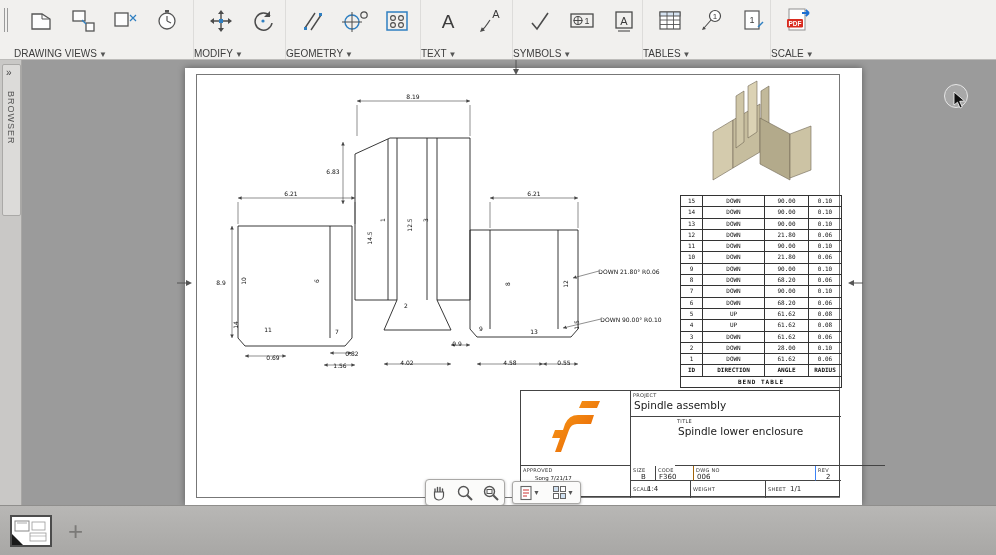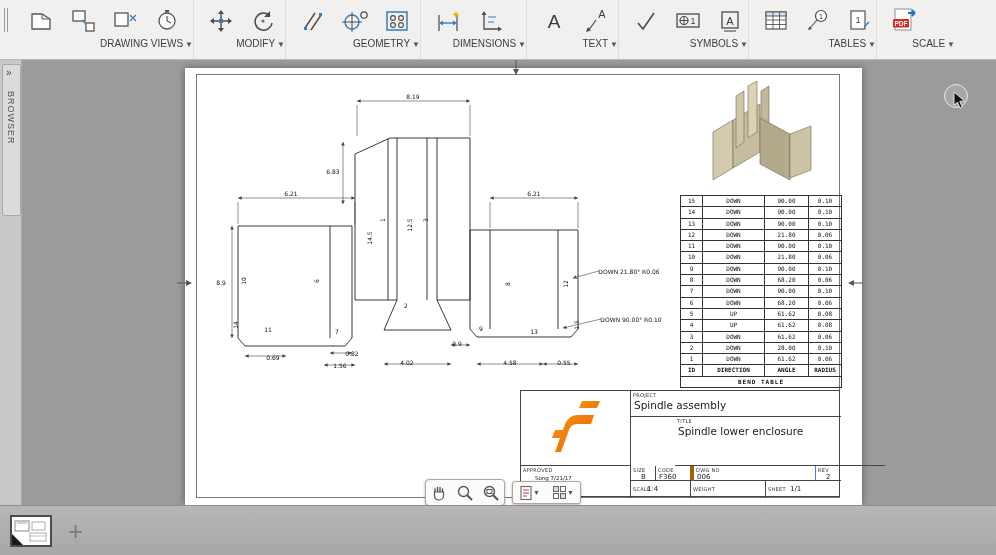--- a/index.html
+++ b/index.html
@@ -6,21 +6,21 @@
   body{width:996px;height:555px;overflow:hidden;font-family:"Liberation Sans",sans-serif;background:#9b9b9b;}
   .app{position:relative;width:996px;height:555px;}
 
   
   .ribbon{position:absolute;left:0;top:0;width:996px;height:60px;background:#f1f0ee;border-bottom:1px solid #bdbcba;display:flex;box-sizing:border-box;z-index:5;}
   .grip{width:14px;height:60px;position:relative;}
   .grip:before{content:"";position:absolute;left:4px;top:8px;width:1px;height:24px;background:#9a9a9a;box-shadow:3px 0 0 #9a9a9a;}
   .rgroup{position:relative;box-sizing:border-box;border-right:1px solid #dddcda;padding:5px 0 16px 10px;}
   .icons{display:flex;gap:8px;}
   .icon-btn{width:34px;height:32px;display:flex;align-items:center;justify-content:center;border-radius:2px;}
-  .glabel{position:absolute;bottom:10px;left:0;right:0;text-align:right;font-size:10px;color:#3d3d3d;white-space:nowrap;cursor:default;}
+  .glabel{position:absolute;bottom:0;left:0;right:0;text-align:left;font-size:10px;color:#3d3d3d;white-space:nowrap;cursor:default;}
   .caret{font-size:8px;color:#555;margin-left:2px;}
 
   
   .browser{position:absolute;left:0;top:60px;width:22px;bottom:50px;background:#c9c8c6;border-right:1px solid #a8a7a5;box-sizing:border-box;}
   .browser-tab{position:absolute;top:4px;left:2px;width:17px;height:150px;background:#dcdbd9;border:1px solid #aaa9a7;border-radius:2px;}
   .browser-expand{position:absolute;top:2px;left:3px;font-size:10px;color:#444;}
   .browser-label{position:absolute;top:26px;left:3px;writing-mode:vertical-rl;font-size:9px;letter-spacing:1px;color:#555;}
 
   
   .canvas{position:absolute;left:22px;top:60px;width:974px;height:445px;background:#9b9b9b;overflow:hidden;}
@@ -144,40 +144,20 @@
               <circle cx="10" cy="11" r="2.4" fill="none" stroke="#4b4b4b" stroke-width="1.1"></circle>
               <circle cx="18" cy="11" r="2.4" fill="none" stroke="#4b4b4b" stroke-width="1.1"></circle>
               <circle cx="10" cy="18" r="2.4" fill="none" stroke="#4b4b4b" stroke-width="1.1"></circle>
               <circle cx="18" cy="18" r="2.4" fill="none" stroke="#4b4b4b" stroke-width="1.1"></circle>
             </svg>
         </div>
       </div>
       <div class="glabel"><span>GEOMETRY</span><span class="caret">▼</span></div>
     </div>
 
-    <div class="rgroup" style="width:106px">
-      <div class="icons">
-        <div class="icon-btn">
-          <svg width="28" height="28" viewBox="0 0 28 28">
-              <path d="M5 8 V24 M23 8 V24" stroke="#4b4b4b" stroke-width="1.2"></path>
-              <path d="M7 16 H21" stroke="#2f7fc1" stroke-width="1.4"></path>
-              <path d="M5 16 l4 -2.5 v5 z M23 16 l-4 -2.5 v5 z" fill="#2f7fc1"></path>
-              <path d="M22 4 l1.2 2.4 2.4 1.2 -2.4 1.2 -1.2 2.4 -1.2 -2.4 -2.4 -1.2 2.4 -1.2 z" fill="#e8b519"></path>
-            </svg>
-        </div>
-        <div class="icon-btn">
-          <svg width="28" height="28" viewBox="0 0 28 28">
-              <path d="M8 6 V22 H24" stroke="#4b4b4b" stroke-width="1.3" fill="none"></path>
-              <path d="M8 4 l-2.5 4 h5 z M26 22 l-4 -2.5 v5 z" fill="#4b4b4b"></path>
-              <path d="M12 10 h8 M12 15 h6" stroke="#2f7fc1" stroke-width="1.2"></path>
-            </svg>
-        </div>
-      </div>
-      <div class="glabel"><span>DIMENSIONS</span><span class="caret">▼</span></div>
-    </div>
 
     <div class="rgroup" style="width:92px">
       <div class="icons">
         <div class="icon-btn">
           <svg width="28" height="28" viewBox="0 0 28 28">
               <text x="14" y="21" font-size="19" font-family="Liberation Sans, sans-serif" fill="#3c3c3c" text-anchor="middle" font-weight="400">A</text>
             </svg>
         </div>
         <div class="icon-btn">
           <svg width="28" height="28" viewBox="0 0 28 28">
@@ -497,21 +477,21 @@
 
         <div class="tbc" style="left:110px;top:26px;width:210px;height:49px;border-bottom:1px solid #444;margin-left:44px;">
           <span class="tlabel">TITLE</span>
           <span class="tval">Spindle lower enclosure</span>
         </div>
 
         <div class="tbc" style="left:110px;top:75px;width:25px;height:15px;border-right:1px solid #444;border-bottom:1px solid #444;">
           <span class="tlabel">SIZE</span>
           <span class="tval small" style="left:10px;">B</span>
         </div>
-        <div class="tbc" style="left:135px;top:75px;width:38px;height:15px;border-right:4px solid #a16207;border-bottom:1px solid #444;">
+        <div class="tbc" style="left:135px;top:75px;width:38px;height:15px;border-right:1px solid #a16207;border-bottom:1px solid #444;">
           <span class="tlabel">CODE</span>
           <span class="tval small">F360</span>
         </div>
         <div class="tbc" style="left:173px;top:75px;width:122px;height:15px;border-right:1px solid #3b82f6;border-bottom:1px solid #444;">
           <span class="tlabel">DWG NO</span>
           <span class="tval small">006</span>
         </div>
         <div class="tbc" style="left:295px;top:75px;width:25px;height:15px;border-bottom:1px solid #444;">
           <span class="tlabel">REV</span>
           <span class="tval small" style="left:10px;">2</span>

